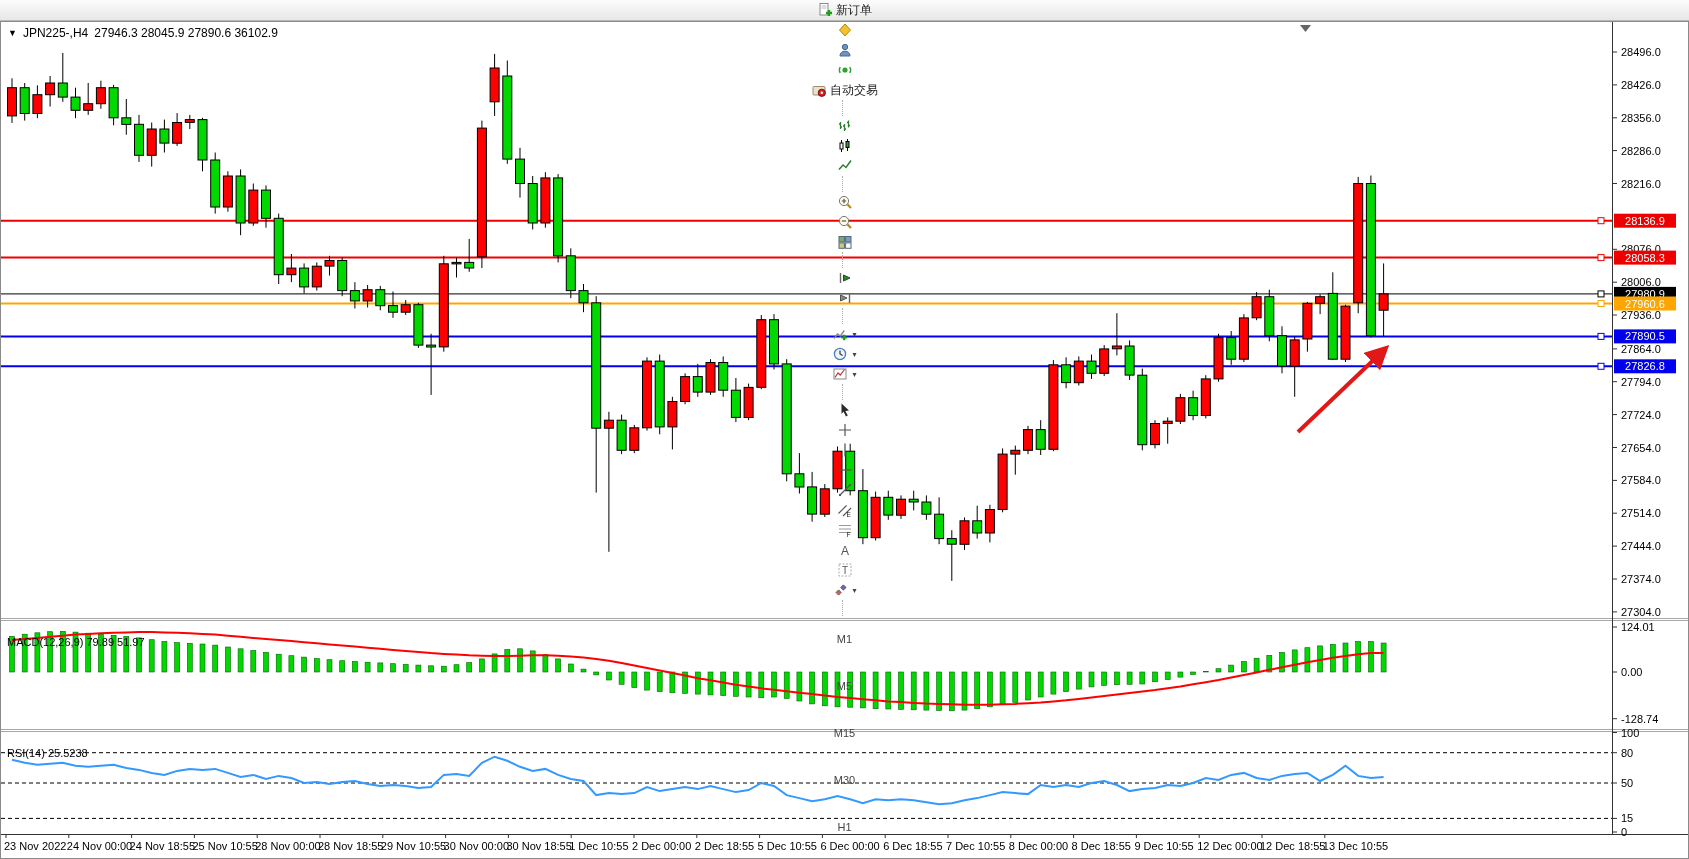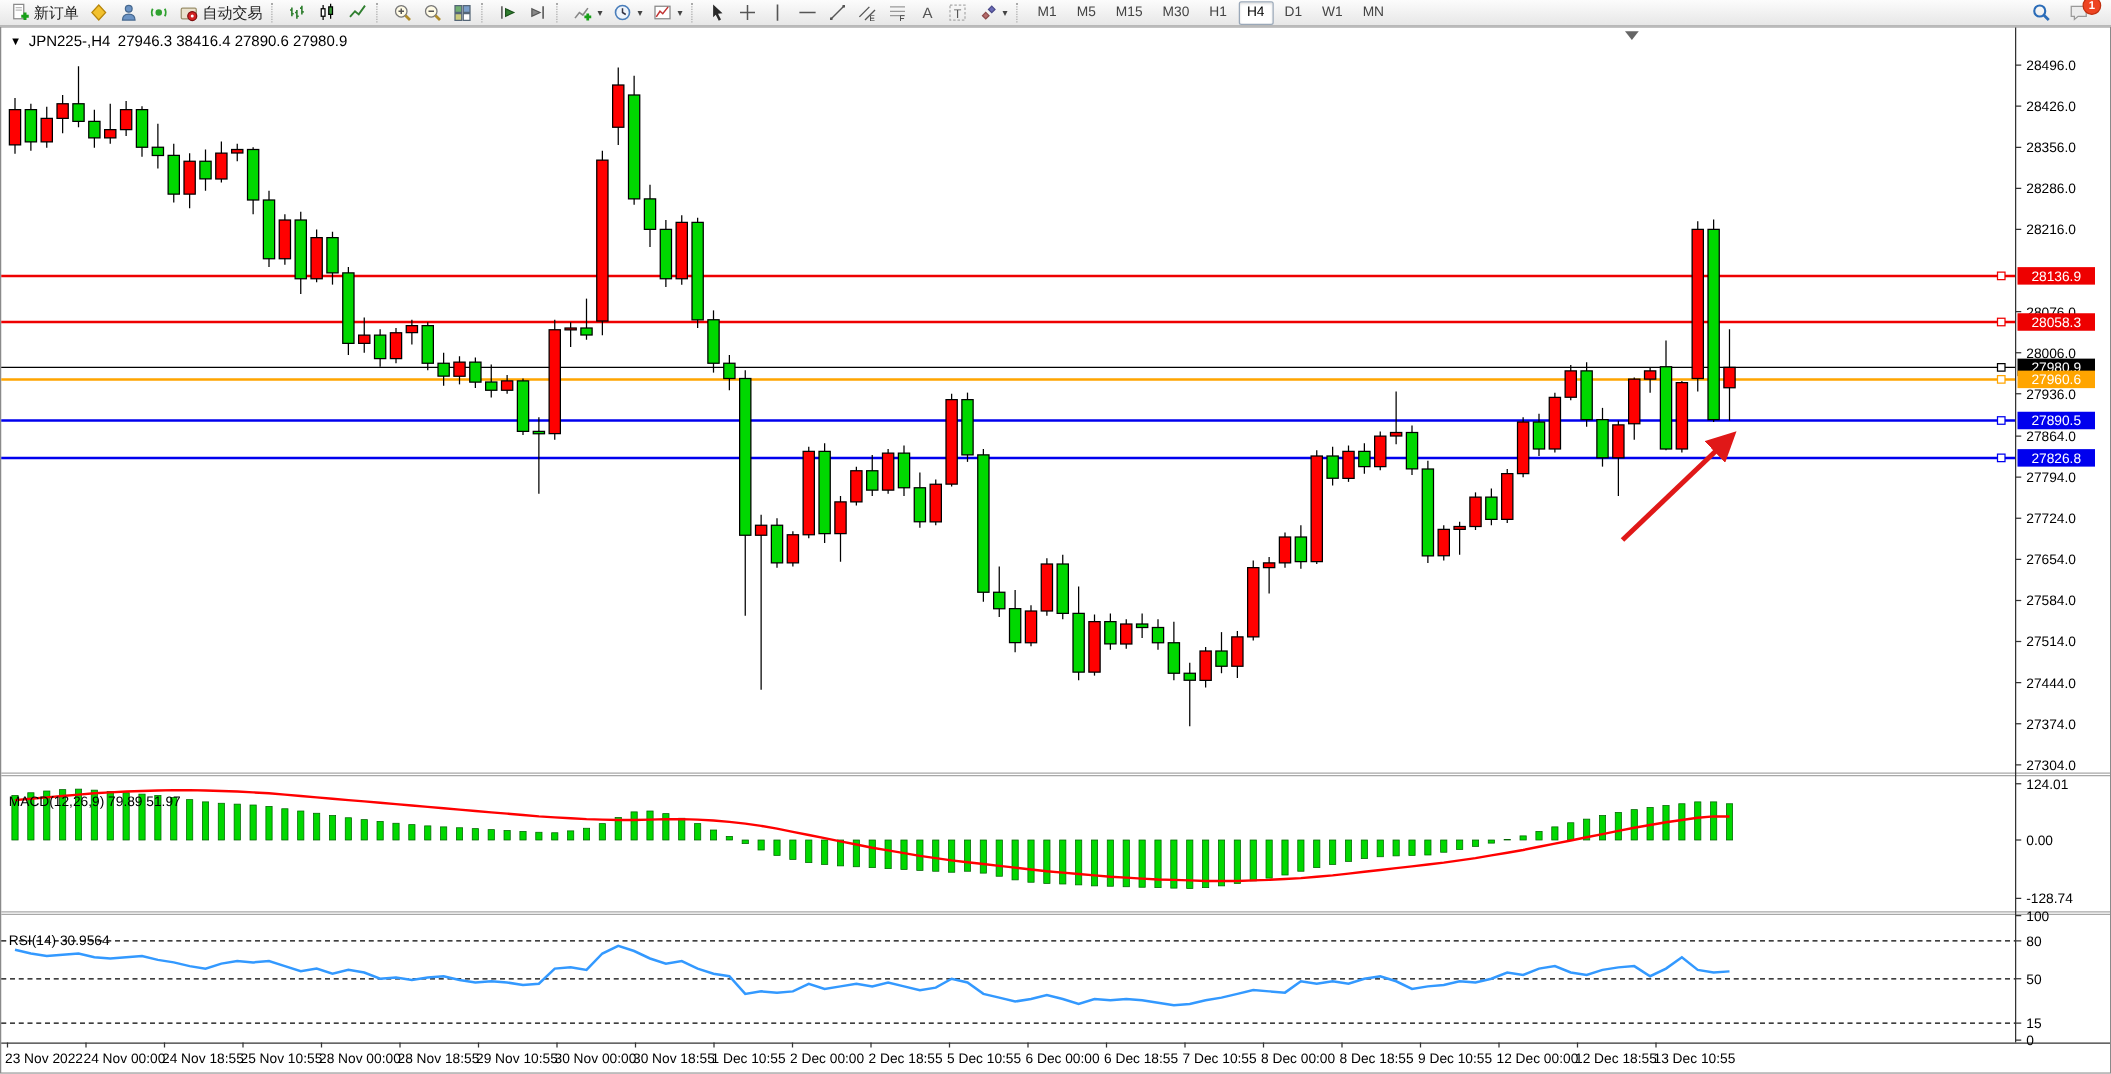--- a/index.html
+++ b/index.html
@@ -3,21 +3,21 @@
 <meta charset="utf-8">
 <style>
   html,body{margin:0;padding:0;}
   body{width:1689px;height:859px;overflow:hidden;background:#ececec;
        font-family:"Liberation Sans",sans-serif;-webkit-font-smoothing:none;}
   #app{position:relative;width:1689px;height:859px;}
 
   
   #toolbar{position:absolute;left:0;top:0;width:1689px;height:21px;z-index:5;
     background:linear-gradient(#fcfcfc,#e7e7e7);border-bottom:1px solid #b8b8b8;
-    display:flex;align-items:center;padding:0 4px;box-sizing:border-box;}
+    display:flex;align-items:center;padding:0 4px;box-sizing:border-box;flex-direction:column;}
   .tbtn{display:inline-flex;align-items:center;gap:3px;height:18px;padding:0 3px;
     border:1px solid transparent;border-radius:2px;cursor:default;flex:none;}
   .tbtn .lbl{font-size:12px;color:#222;white-space:nowrap;}
   .tbi{width:16px;height:16px;display:block;}
   .caret{font-size:8px;color:#444;margin-left:1px;}
   .tsep{width:5px;height:16px;margin:0 3px;flex:none;
     border-left:1px dotted #aaa;}
   .tfbtn{font-size:11px;color:#444;padding:1px 6px;height:15px;line-height:15px;
     border:1px solid transparent;border-radius:2px;margin:14px 1px;flex:none;}
   .tfbtn.active{background:#fff;border:1px solid #9aa8b8;color:#000;
@@ -732,18 +732,18 @@
           <text x="1197.2" y="829" font-size="11" fill="#000">12 Dec 00:00</text>
           <line x1="1262" y1="813" x2="1262" y2="817" stroke="#333"></line>
           <text x="1260" y="829" font-size="11" fill="#000">12 Dec 18:55</text>
           <line x1="1324.8" y1="813" x2="1324.8" y2="817" stroke="#333"></line>
           <text x="1322.8" y="829" font-size="11" fill="#000">13 Dec 10:55</text>
         </g>
       </svg>
     <div id="chart-title">
       <span class="tri">▼</span>
       <span>JPN225-,H4</span>
-      <span>27946.3 38416.4 27890.6 27980.9</span>
+      <span>27946.3 28045.9 27890.6 36102.9</span>
     </div>
     <div class="indlabel" style="left:7px;top:601px;">MACD(12,26,9) 79.89 51.97</div>
-    <div class="indlabel" style="left:7px;top:712px;">RSI(14) 30.9564</div>
+    <div class="indlabel" style="left:7px;top:712px;">RSI(14) 25.5238</div>
   </div>
 </div>
 
 </body></html>

